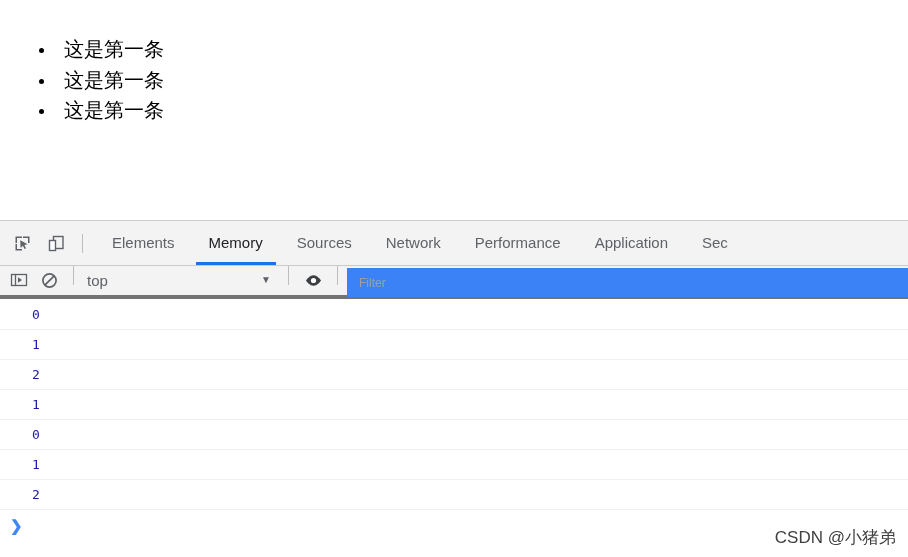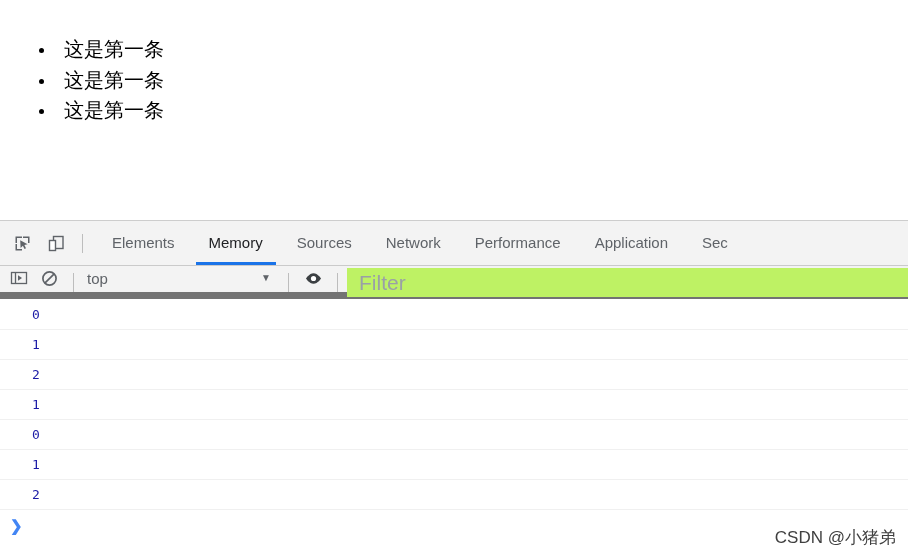--- a/index.html
+++ b/index.html
@@ -104,23 +104,23 @@
     bottom: 0;
     height: 3px;
     background: #1a73e8;
   }
 
   
   #filterbar {
     position: relative;
     height: 33px;
     background: #f3f3f3;
-    border-bottom: 7px solid #737373;
-    display: flex;
-    align-items: flex-end;
+    border-bottom: 4px solid #737373;
+    display: flex;
+    align-items: flex-start;
     box-sizing: border-box;
   }
   #filterbar .vsep { margin: 0 9px; }
   #sidebar-toggle-btn { margin-left: 4px; width: 30px; height: 28px; }
   #clear-console-btn  { width: 30px; height: 28px; }
   #eye-btn            { width: 30px; height: 28px; }
 
   #context-select {
     display: flex;
     align-items: center;
@@ -137,25 +137,25 @@
   #context-caret {
     font-size: 10px;
     color: #5f6368;
     padding-right: 8px;
     line-height: 1;
   }
 
   #filter-input {
     flex: 1 1 auto;
     height: 29px;
-    background: #bef264;
+    background: #3b82f6;
     border: none;
     outline: none;
     font-family: "Liberation Sans", sans-serif;
-    font-size: 21px;
+    font-size: 12px;
     color: #202124;
     padding: 0 0 0 12px;
     margin-right: 0;
     box-sizing: border-box;
     align-self: stretch;
     margin-top: 2px;
     margin-bottom: 2px;
   }
   #filter-input::placeholder {
     color: #9aa0a6;

